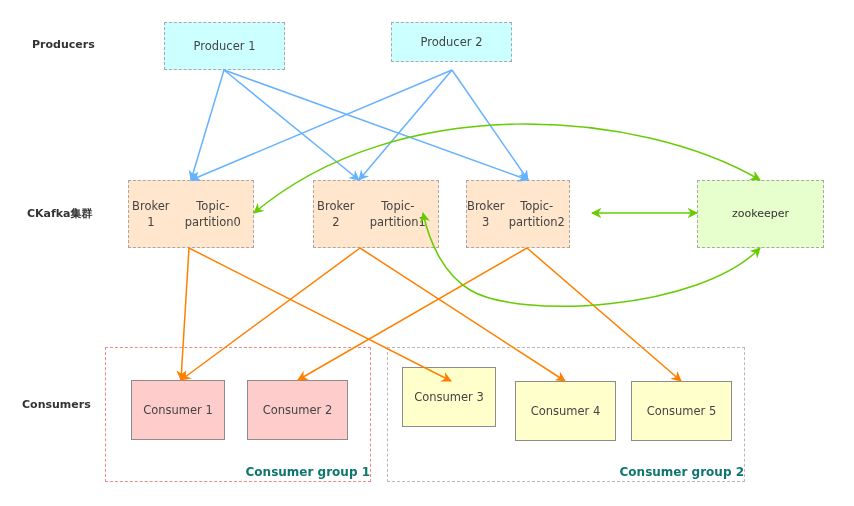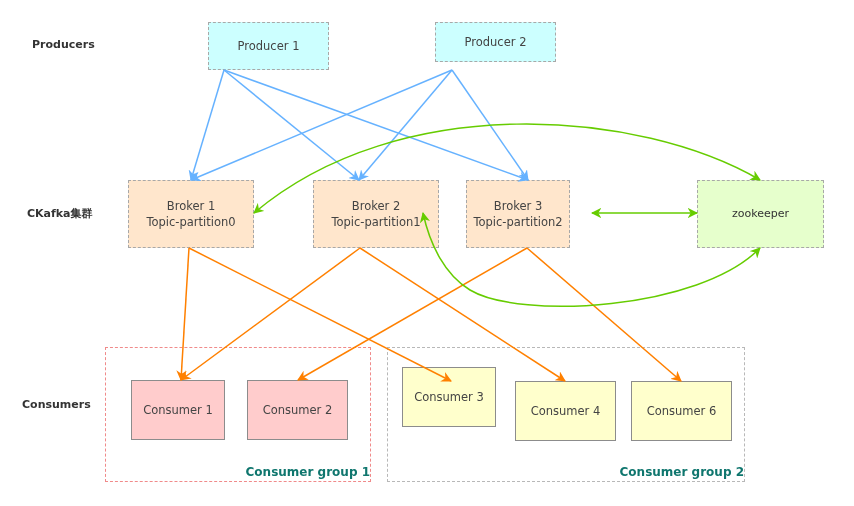--- a/index.html
+++ b/index.html
@@ -4,22 +4,22 @@
   <style>
     html, body { margin: 0; padding: 0; background: #ffffff; }
     body { width: 854px; height: 506px; position: relative; overflow: hidden;
            font-family: "DejaVu Sans", "Liberation Sans", sans-serif; }
     .row-label { position: absolute; font-size: 11px; font-weight: bold; color: #333333;
                  font-family: "DejaVu Sans", sans-serif; }
     .node { position: absolute; box-sizing: border-box; display: flex; align-items: center;
             justify-content: center; text-align: center; font-size: 11.5px; color: #444444;
             line-height: 16px; z-index: 2; }
     .node .txt { display: block; }
-    .producer { background: #ccffff; border: 1px dashed #a8a8a8; margin-left: 44px; }
-    .broker { background: #ffe6cc; border: 1px dashed #a8a8a8; flex-direction: column; }
+    .producer { background: #ccffff; border: 1px dashed #a8a8a8; }
+    .broker { background: #ffe6cc; border: 1px dashed #a8a8a8; flex-direction: row; }
     .zk { background: #e6ffcc; border: 1px dashed #a8a8a8; font-weight: normal; color: #333333; font-size: 11px; }
     .consumer { border: 1.5px solid #8c8c8c; }
     .consumer.g1 { background: #ffcccc; }
     .consumer.g2 { background: #ffffcc; }
     .group { position: absolute; box-sizing: border-box; z-index: 1; }
     .group.red { border: 1px dashed #f08a8a; }
     .group.gray { border: 1px dashed #b8b8b8; }
     .group-label { position: absolute; left: 0; right: 0; bottom: 2px; text-align: right;
                    font-size: 12px; font-weight: bold; color: #0f766e; margin-top: 24px; }
     svg.edges { position: absolute; left: 0; top: 0; z-index: 3; pointer-events: none; }
@@ -70,21 +70,21 @@
 <div class="node consumer g1" style="left:247px; top:380px; width:101px; height:60px;">
   <span class="txt">Consumer 2</span>
 </div>
 <div class="node consumer g2" style="left:402px; top:367px; width:94px; height:60px;">
   <span class="txt">Consumer 3</span>
 </div>
 <div class="node consumer g2" style="left:515px; top:381px; width:101px; height:60px;">
   <span class="txt">Consumer 4</span>
 </div>
 <div class="node consumer g2" style="left:631px; top:381px; width:101px; height:60px;">
-  <span class="txt">Consumer 6</span>
+  <span class="txt">Consumer 5</span>
 </div>
 
 <svg class="edges" width="854" height="506" viewBox="0 0 854 506">
   <defs>
     <marker id="arr-blue" viewBox="0 0 10 10" refX="9" refY="5" markerWidth="7" markerHeight="7" orient="auto-start-reverse">
       <path d="M0,0 L10,5 L0,10 L3,5 z" fill="#66b2ff"></path>
     </marker>
     <marker id="arr-orange" viewBox="0 0 10 10" refX="9" refY="5" markerWidth="7" markerHeight="7" orient="auto-start-reverse">
       <path d="M0,0 L10,5 L0,10 L3,5 z" fill="#ff8000"></path>
     </marker>

